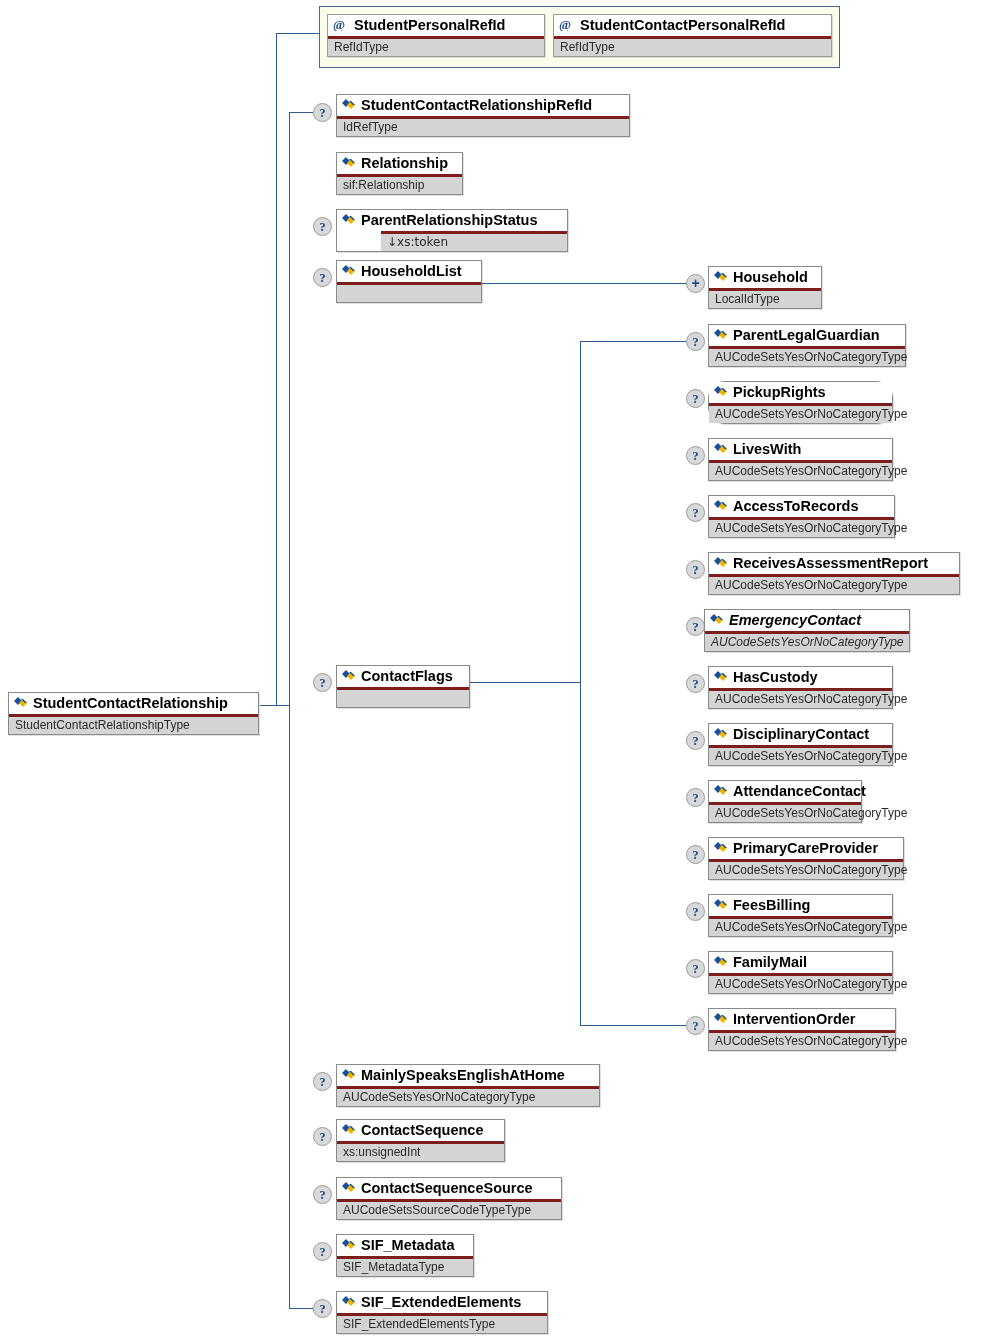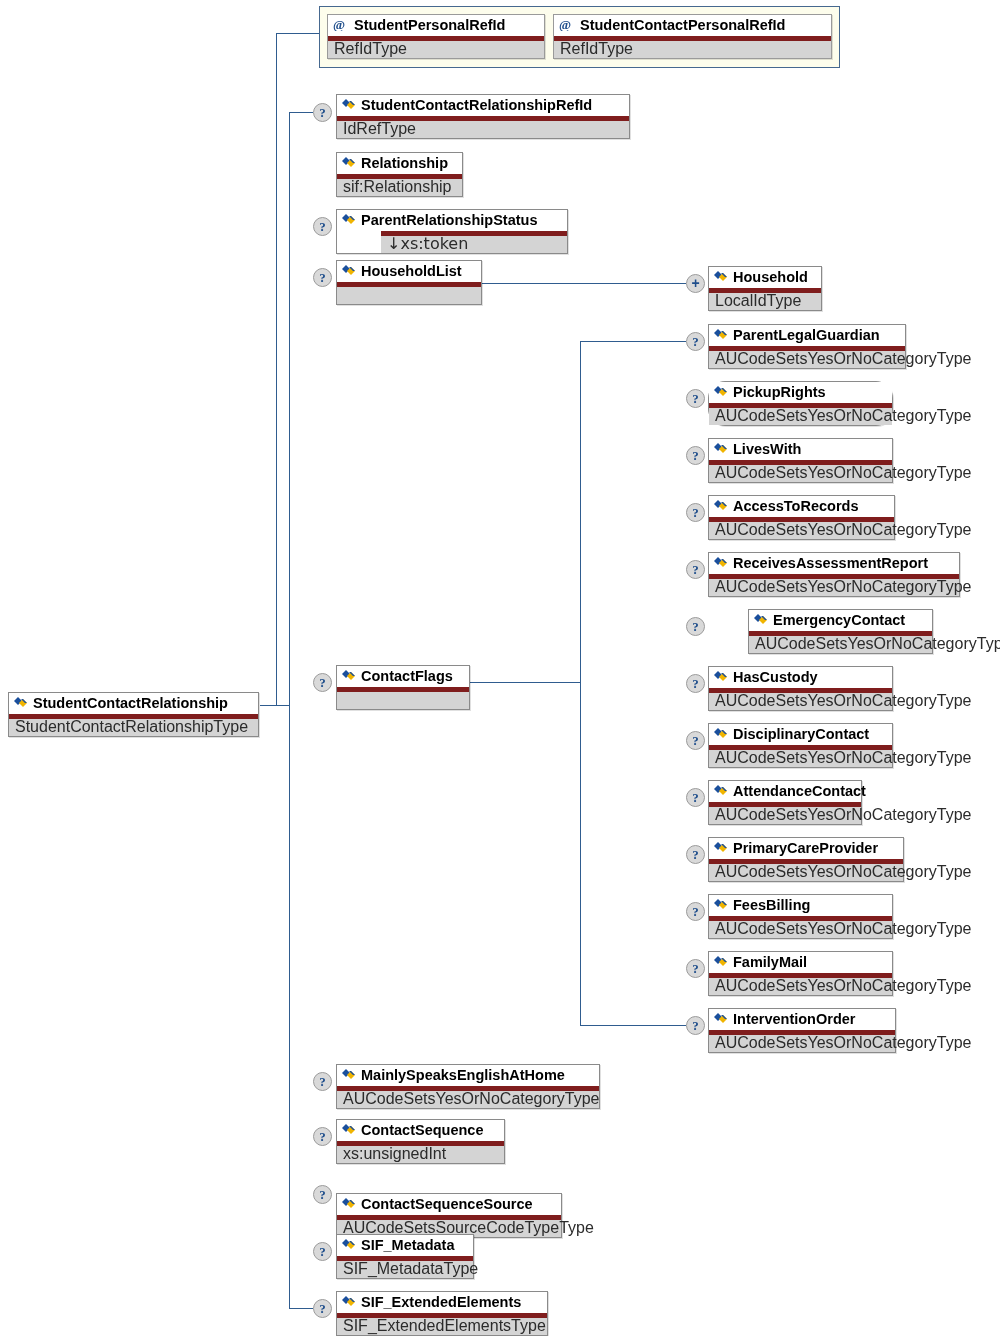--- a/index.html
+++ b/index.html
@@ -35,26 +35,26 @@
     font-weight:bold;
     color:#000000;
     white-space:nowrap;
     line-height:17px;
     background:#ffffff;
     position:relative;
   }
   .node .ty{
     display:block;
     padding:1px 6px 2px 6px;
-    font-size:16px;
+    font-size:12px;
     color:#2b2b2b;
     white-space:nowrap;
     line-height:14px;
     background:#d4d4d4;
-    border-top:5px solid #7f1d1d;
+    border-top:3px solid #7f1d1d;
     min-height:14px;
   }
   .node.attrbox{border:1px solid #9a9a9a;}
   .node.attrbox .nm{padding-left:26px;}
 
   
   .ico{
     position:absolute;
     left:5px;
     top:3px;
@@ -269,21 +269,21 @@
           <svg width="15" height="12" viewBox="0 0 15 12">
             <polygon points="4,1 8,5 4,9 0,5" fill="#1a4f9c"></polygon>
             <polygon points="9,3 13,7 9,11 5,7" fill="#f0b400"></polygon>
             <polygon points="9,3 13,7 11,7 7,3" fill="#1a4f9c"></polygon>
           </svg>
         </span>ReceivesAssessmentReport</span>
     <span class="ty">AUCodeSetsYesOrNoCategoryType</span>
   </div>
 
   <div class="badge" style="left:686px;top:617px;">?</div>
-  <div class="node" style="left:748px;top:609px;width:185px;">
+  <div class="node" style="left:704px;top:609px;width:206px;font-style:italic;">
     <span class="nm"><span class="ico elem">
           <svg width="15" height="12" viewBox="0 0 15 12">
             <polygon points="4,1 8,5 4,9 0,5" fill="#1a4f9c"></polygon>
             <polygon points="9,3 13,7 9,11 5,7" fill="#f0b400"></polygon>
             <polygon points="9,3 13,7 11,7 7,3" fill="#1a4f9c"></polygon>
           </svg>
         </span>EmergencyContact</span>
     <span class="ty">AUCodeSetsYesOrNoCategoryType</span>
   </div>
 
@@ -389,21 +389,21 @@
           <svg width="15" height="12" viewBox="0 0 15 12">
             <polygon points="4,1 8,5 4,9 0,5" fill="#1a4f9c"></polygon>
             <polygon points="9,3 13,7 9,11 5,7" fill="#f0b400"></polygon>
             <polygon points="9,3 13,7 11,7 7,3" fill="#1a4f9c"></polygon>
           </svg>
         </span>ContactSequence</span>
     <span class="ty">xs:unsignedInt</span>
   </div>
 
   <div class="badge" style="left:313px;top:1185px;">?</div>
-  <div class="node" style="left:336px;top:1177px;width:226px;margin-top:16px;">
+  <div class="node" style="left:336px;top:1177px;width:226px;">
     <span class="nm"><span class="ico elem">
           <svg width="15" height="12" viewBox="0 0 15 12">
             <polygon points="4,1 8,5 4,9 0,5" fill="#1a4f9c"></polygon>
             <polygon points="9,3 13,7 9,11 5,7" fill="#f0b400"></polygon>
             <polygon points="9,3 13,7 11,7 7,3" fill="#1a4f9c"></polygon>
           </svg>
         </span>ContactSequenceSource</span>
     <span class="ty">AUCodeSetsSourceCodeTypeType</span>
   </div>
 

